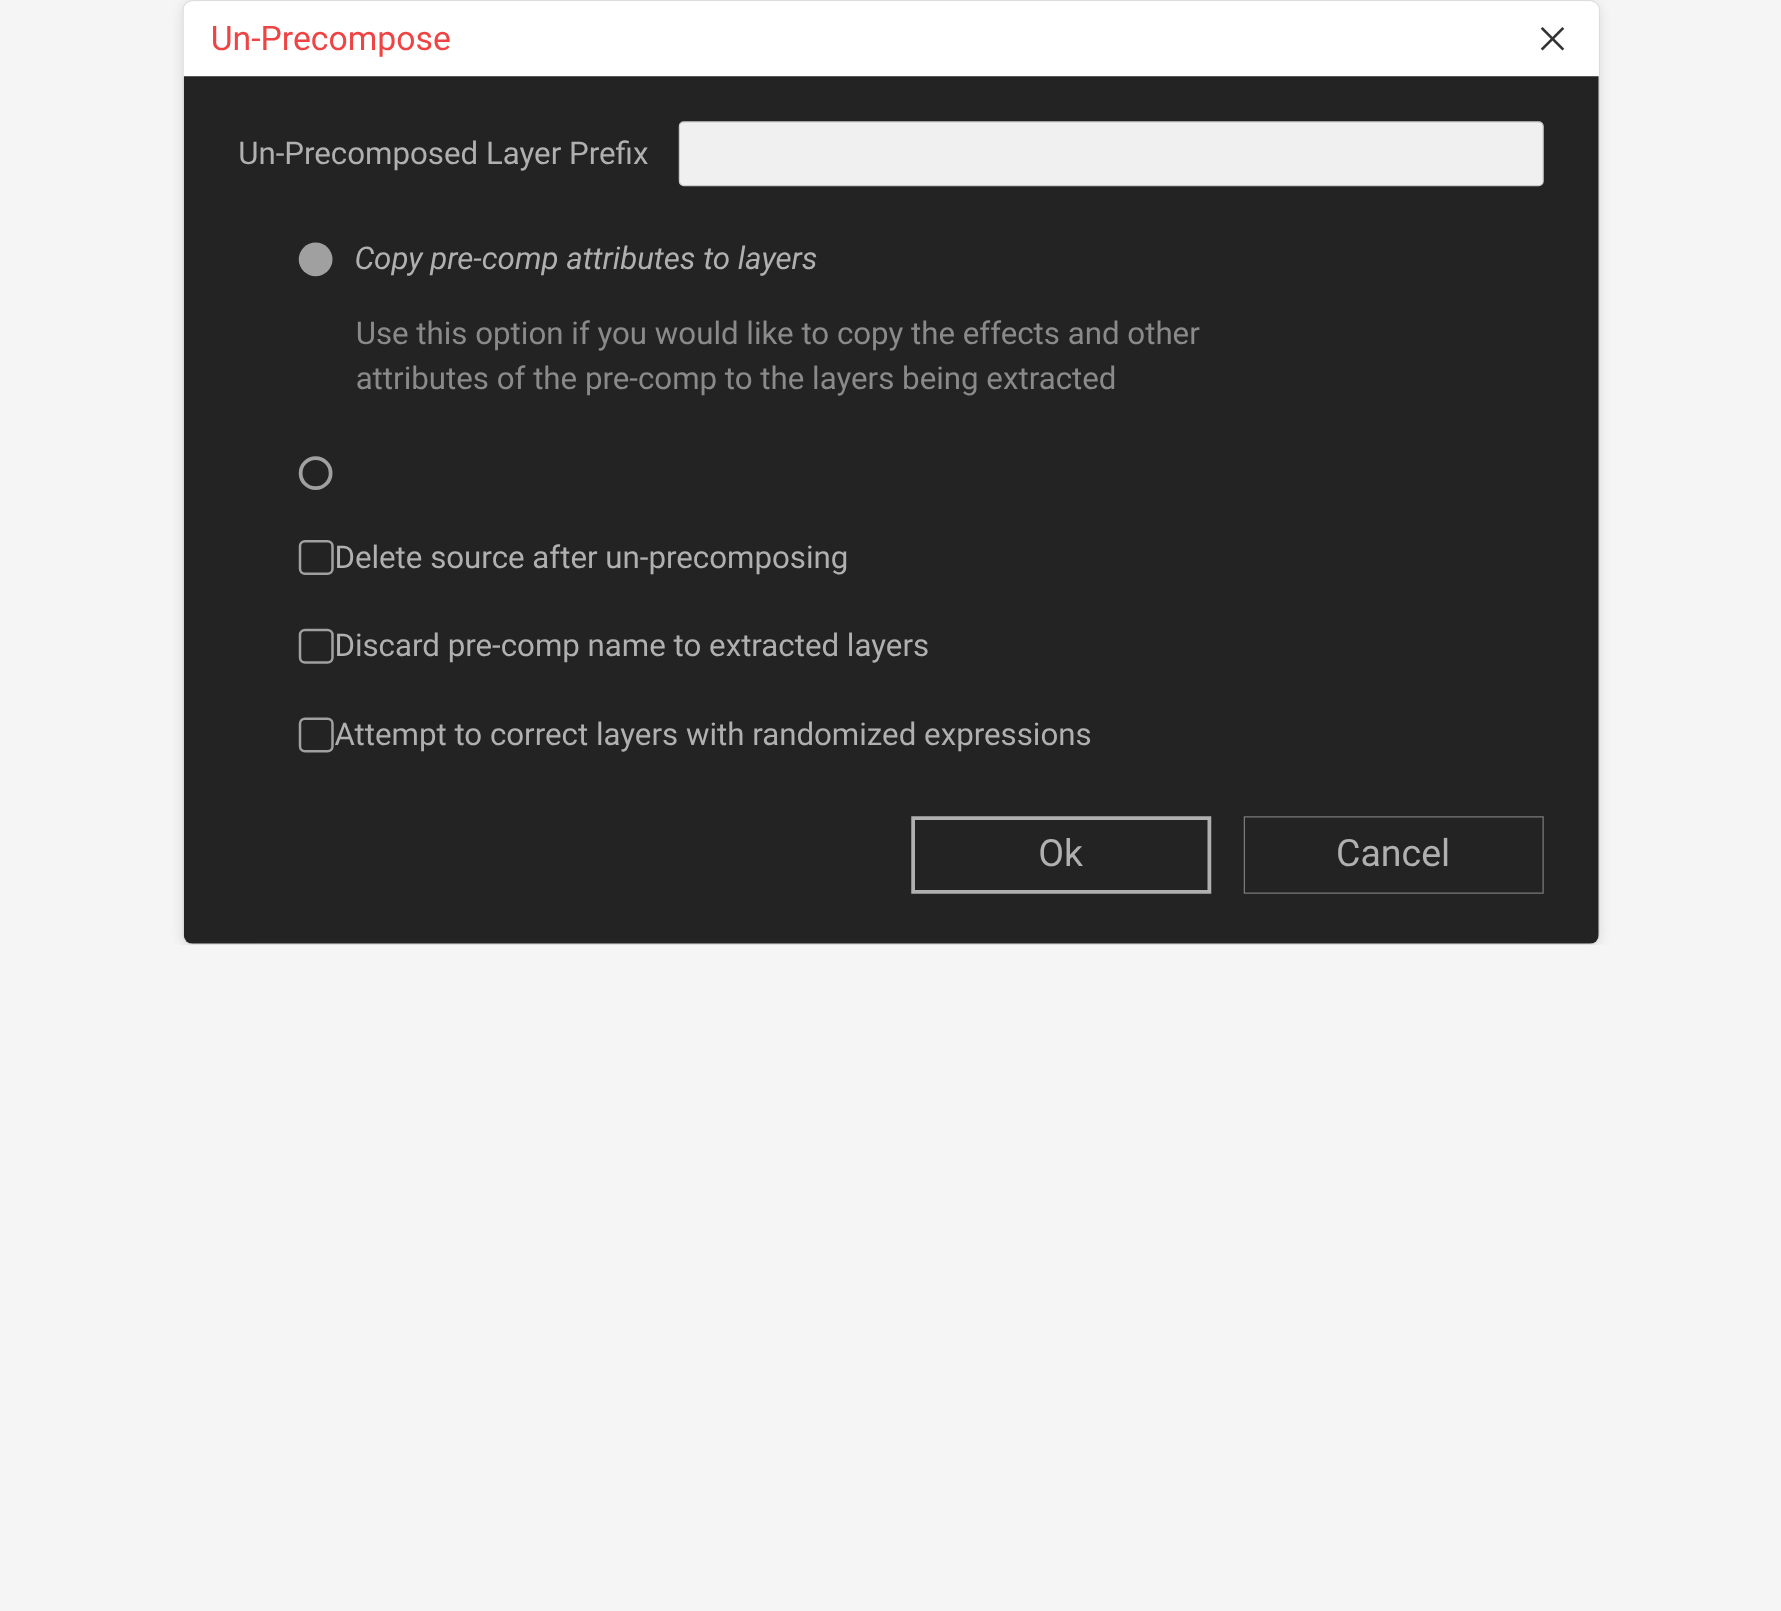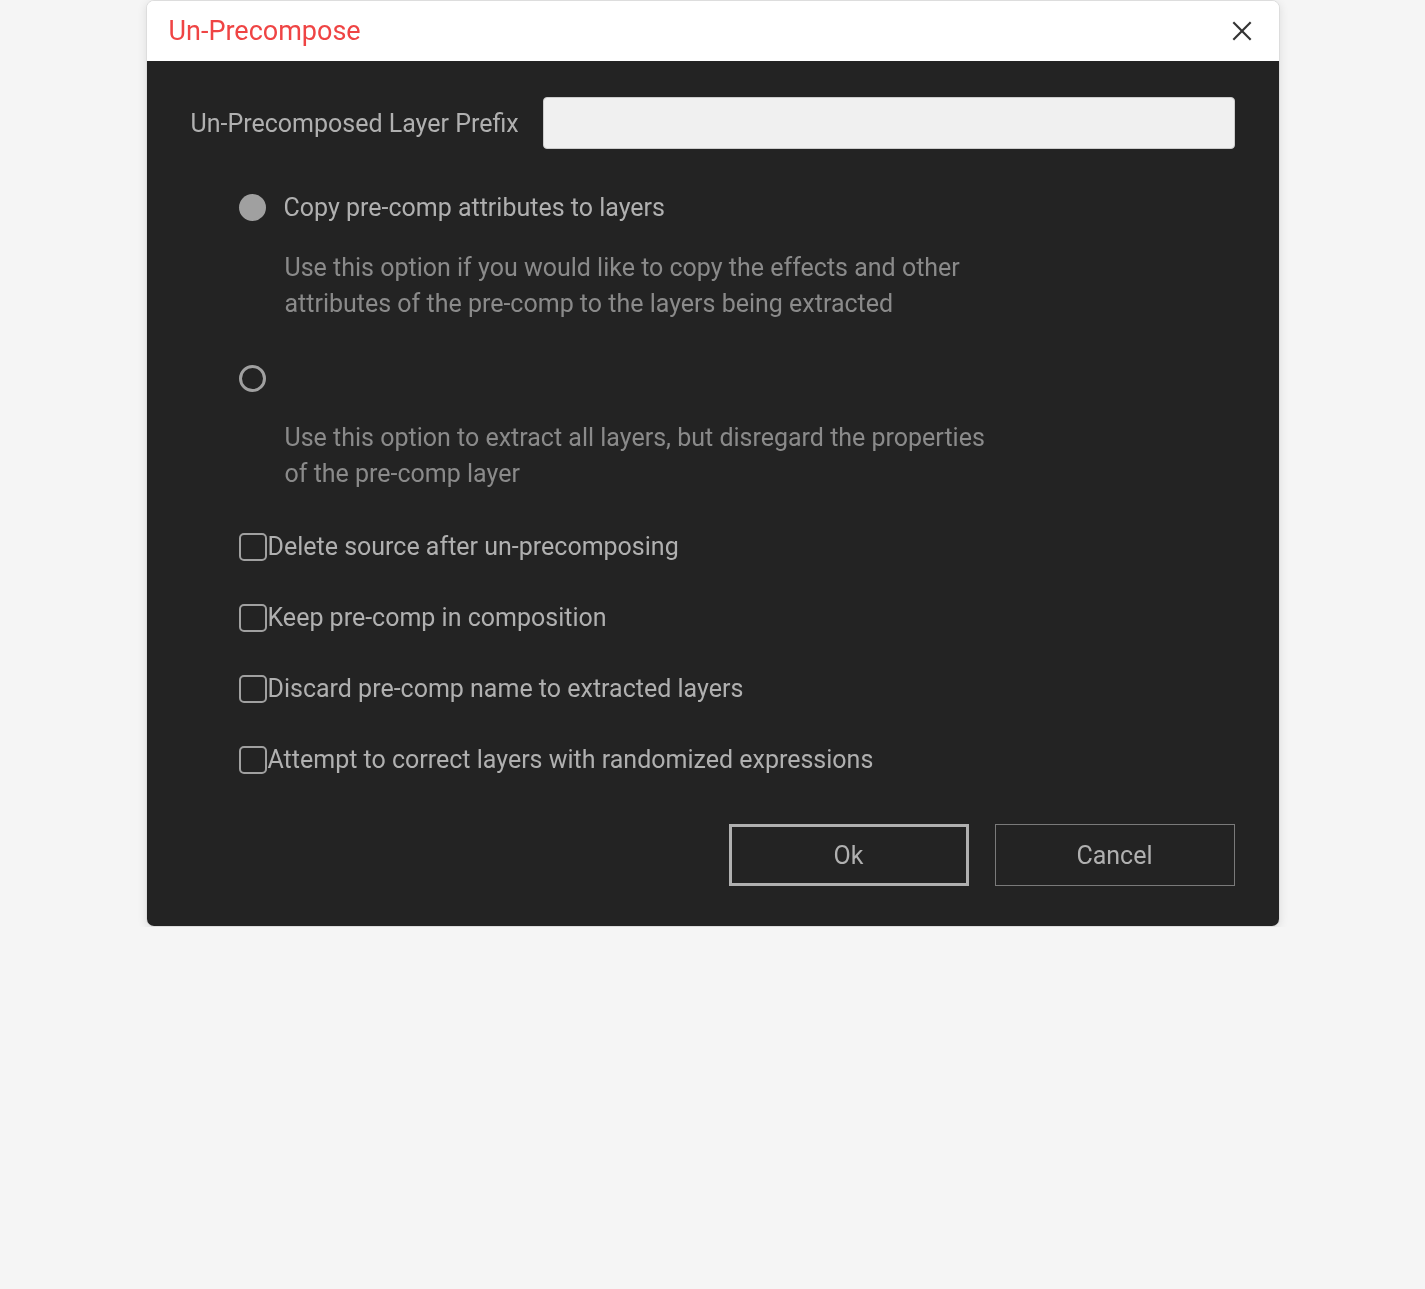--- a/index.html
+++ b/index.html
@@ -96,20 +96,21 @@
     .radio-circle.selected {
       background: #a0a0a0;
     }
     .radio-circle.unselected {
       border: 3px solid #a0a0a0;
       background: transparent;
     }
     .radio-label {
       font-size: 25px;
       color: #b0b0b0;
+      font-style: italic;
     }
     .radio-desc {
       font-size: 25px;
       color: #8a8a8a;
       margin-top: 28px;
       margin-left: 46px;
       line-height: 1.45;
       max-width: 720px;
     }
     .checkbox-group {
@@ -138,21 +139,21 @@
       justify-content: flex-end;
       gap: 26px;
       margin-top: 50px;
     }
     .btn {
       min-width: 240px;
       height: 62px;
       display: flex;
       align-items: center;
       justify-content: center;
-      font-size: 25px;
+      font-size: 30px;
       cursor: pointer;
       background: transparent;
       color: #b0b0b0;
     }
     .btn-primary {
       border: 3px solid #b0b0b0;
     }
     .btn-secondary {
       border: 1.5px solid #7a7a7a;
       text-align: center;
@@ -187,36 +188,31 @@
           <div class="radio-circle selected"></div>
           <div class="radio-label">Copy pre-comp attributes to layers</div>
         </div>
         <div class="radio-desc">Use this option if you would like to copy the effects and other attributes of the pre-comp to the layers being extracted</div>
       </div>
 
       <div class="radio-item" style="margin-top:42px;">
         <div class="radio-header">
           <div class="radio-circle unselected"></div>
         </div>
-        <div class="radio-desc">Use this option to extract all layers, but disregard the properties of the pre-comp layer</div>
       </div>
 
     </div>
 
     <div class="checkbox-group">
 
       <div class="checkbox-item">
         <div class="checkbox-box"></div>
         <div class="checkbox-label">Delete source after un-precomposing</div>
       </div>
 
-      <div class="checkbox-item">
-        <div class="checkbox-box"></div>
-        <div class="checkbox-label">Keep pre-comp in composition</div>
-      </div>
 
       <div class="checkbox-item">
         <div class="checkbox-box"></div>
         <div class="checkbox-label">Discard pre-comp name to extracted layers</div>
       </div>
 
       <div class="checkbox-item">
         <div class="checkbox-box"></div>
         <div class="checkbox-label">Attempt to correct layers with randomized expressions</div>
       </div>

